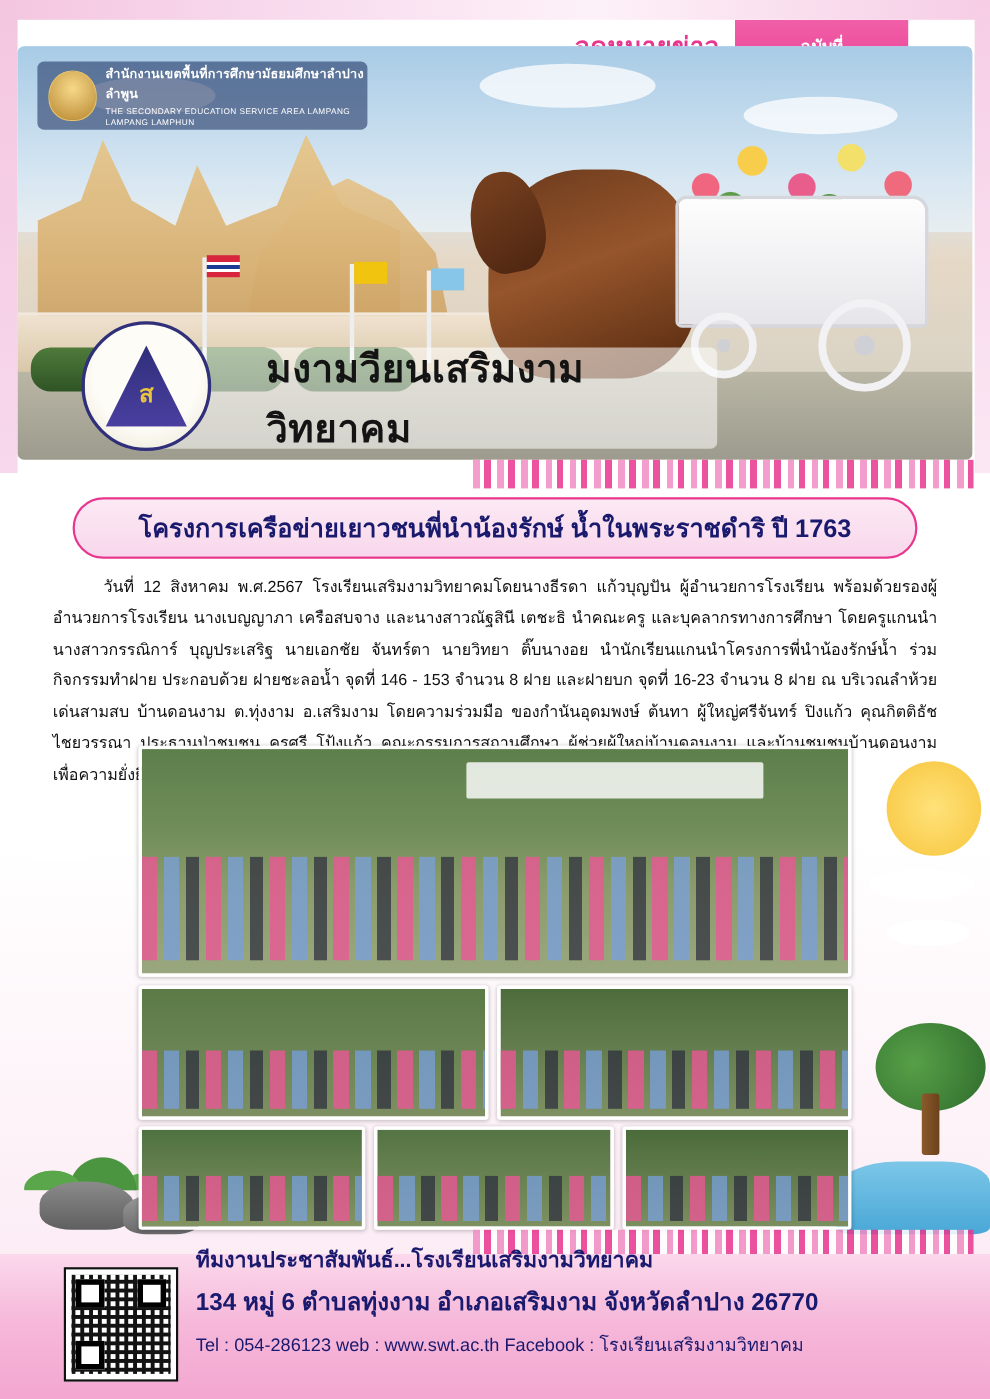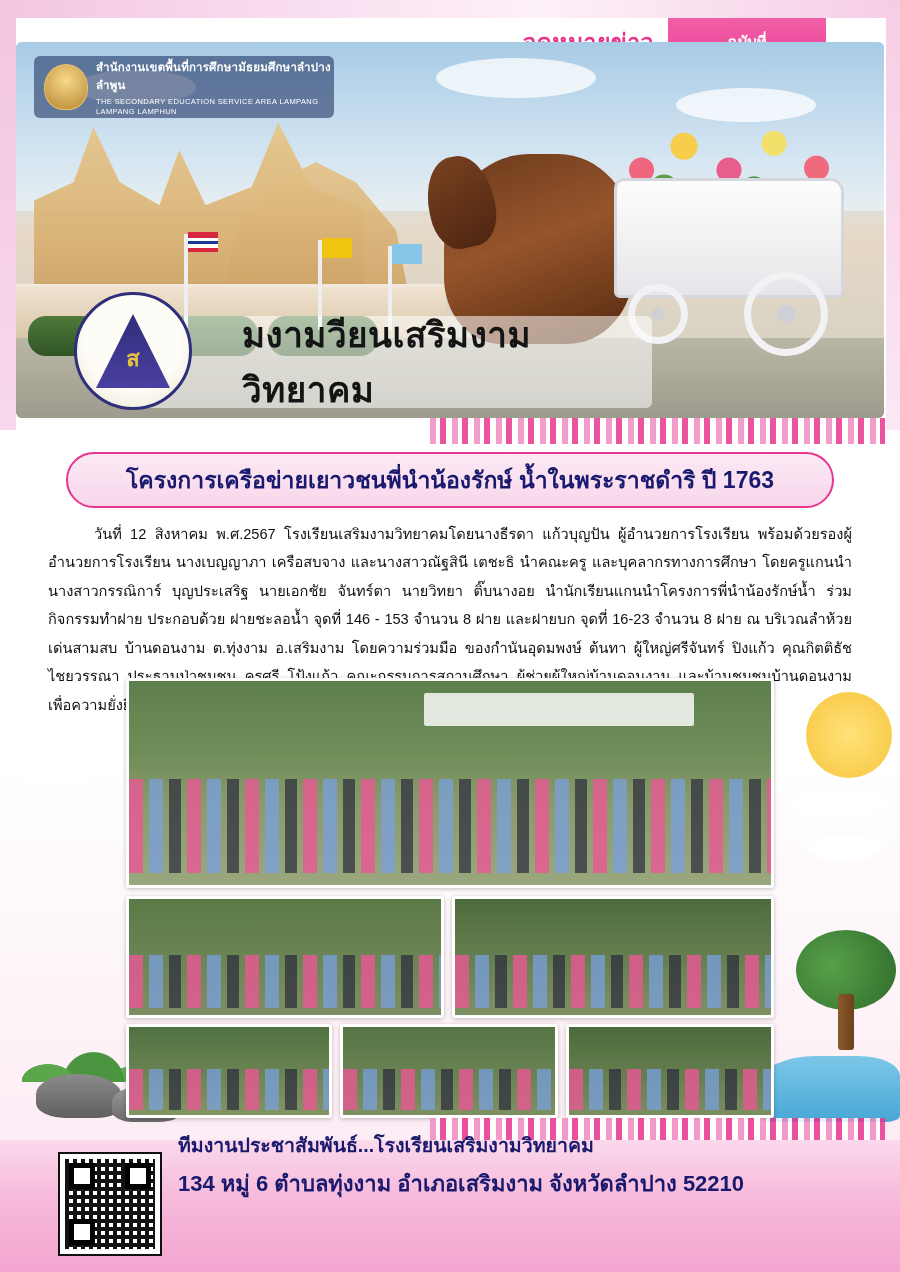--- a/index.html
+++ b/index.html
@@ -430,16 +430,17 @@
 
   <div class="qr">
     <div class="qr-grid"></div>
     <div class="qr-eye" style="left:9px;top:9px;"></div>
     <div class="qr-eye" style="right:9px;top:9px;"></div>
     <div class="qr-eye" style="left:9px;bottom:9px;"></div>
   </div>
 
   <div class="footer-lines">
     <div class="f1">ทีมงานประชาสัมพันธ์...โรงเรียนเสริมงามวิทยาคม</div>
-    <div class="f2">134 หมู่ 6 ตำบลทุ่งงาม อำเภอเสริมงาม จังหวัดลำปาง 52210</div>
+    <div class="f2">134 หมู่ 6 ตำบลทุ่งงาม อำเภอเสริมงาม จังหวัดลำปาง 26770</div>
+    <div class="f3">Tel : 054-286123  web : www.swt.ac.th  Facebook : โรงเรียนเสริมงามวิทยาคม</div>
   </div>
 
 </div>
 
 </body></html>

